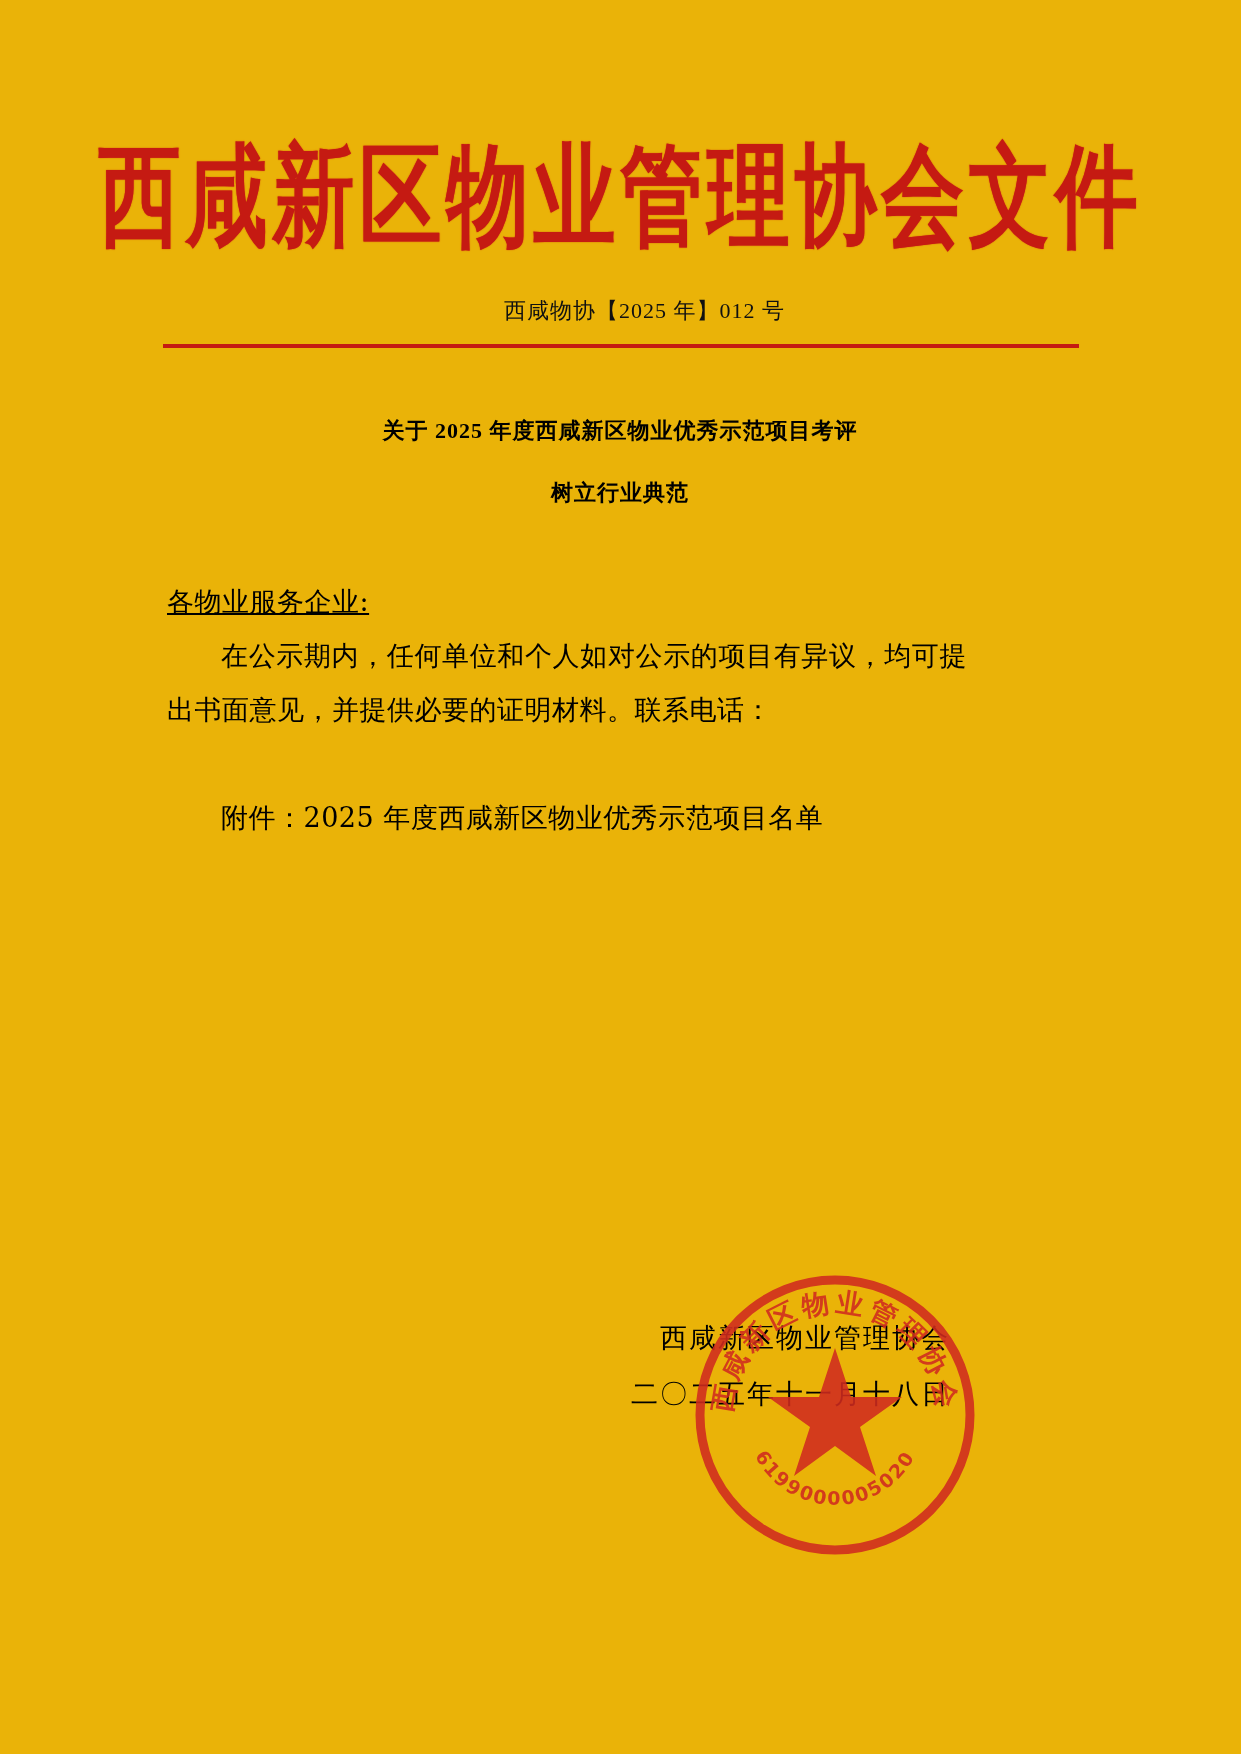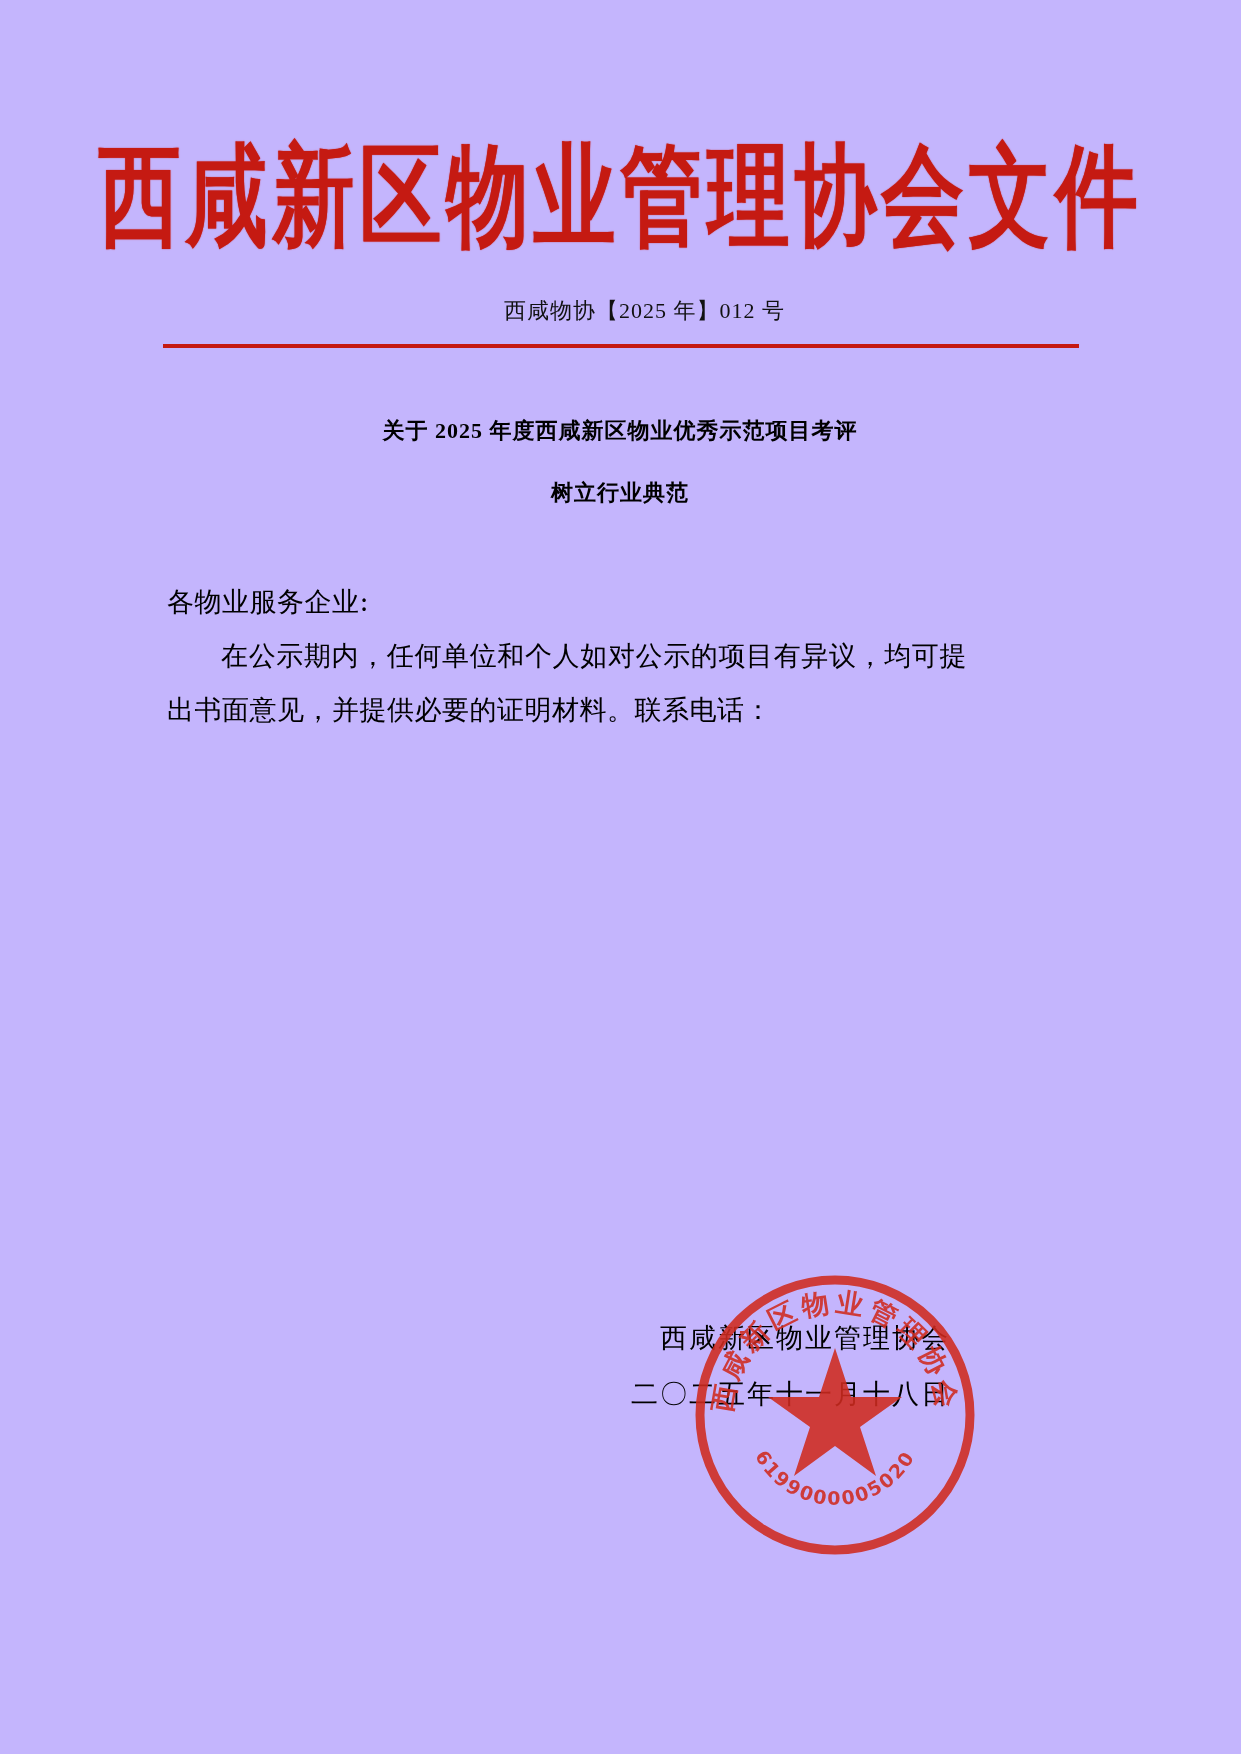--- a/index.html
+++ b/index.html
@@ -12,21 +12,21 @@
     height: 1754px;
     position: relative;
     font-family: "Liberation Serif", "DejaVu Serif", serif;
     color: #000000;
     overflow: hidden;
   }
 
   .page {
     position: absolute;
     inset: 0;
-    background: #c4b5fd;
+    background: #eab308;
   }
 
   
   .doc-header {
     position: absolute;
     top: 138px;
     left: 0;
     width: 100%;
     text-align: center;
   }
@@ -86,20 +86,21 @@
     left: 167px;
     width: 800px;
     font-family: "DejaVu Serif", "Liberation Serif", serif;
     font-size: 27px;
     line-height: 54px;
     letter-spacing: 0.5px;
     color: #000;
   }
   .salutation {
     margin: 0 0 0 0;
+    text-decoration: underline;
   }
   .para {
     margin: 0;
     text-indent: 2em;
     text-align: justify;
     text-justify: inter-character;
   }
   .para.no-indent {
     text-indent: 0;
   }
@@ -154,20 +155,21 @@
     <div>树立行业典范</div>
   </div>
 
   <div class="body-block">
     <p class="para no-indent salutation">各物业服务企业:</p>
 
 
     <p class="para">在公示期内，任何单位和个人如对公示的项目有异议，均可提出书面意见，并提供必要的证明材料。联系电话：</p>
 
 
+    <p class="attachment">附件：2025 年度西咸新区物业优秀示范项目名单</p>
   </div>
 
   <div class="signature">
     <span class="sig-line">西咸新区物业管理协会</span>
     <span class="sig-date">二〇二五年十一月十八日</span>
   </div>
 
   <div class="seal">
     <svg viewBox="0 0 290 290" xmlns="http://www.w3.org/2000/svg">
       <defs>

